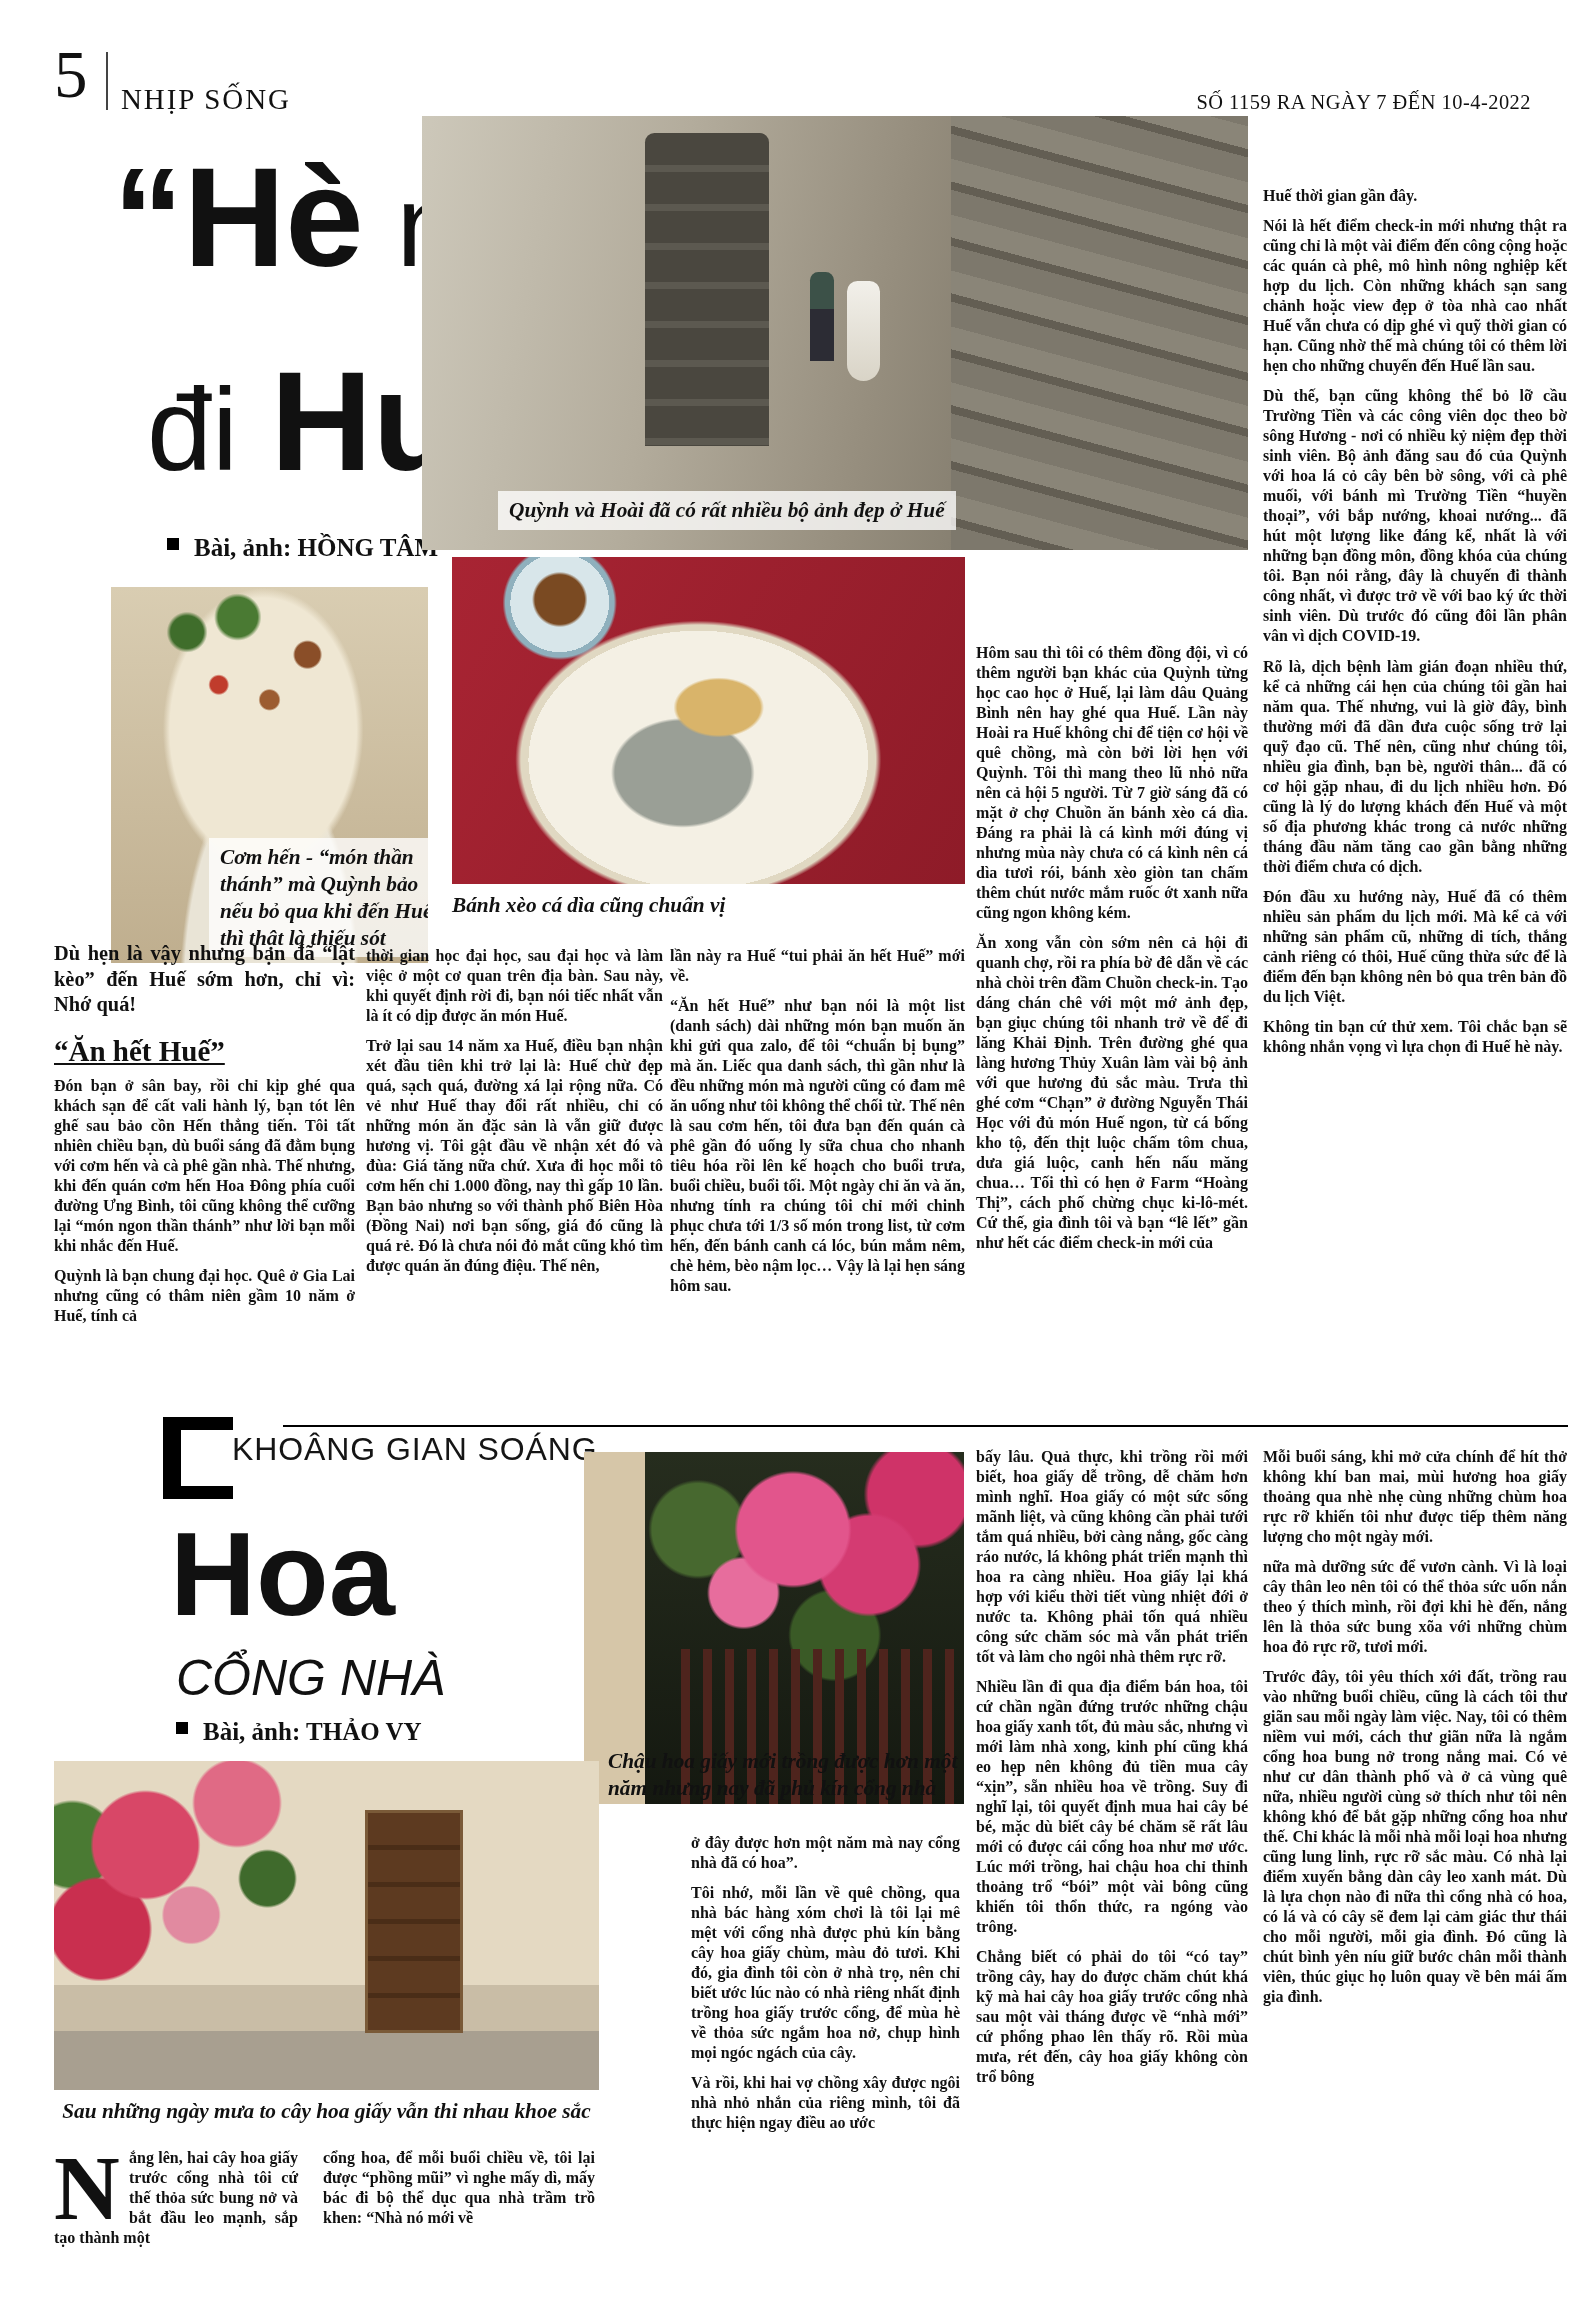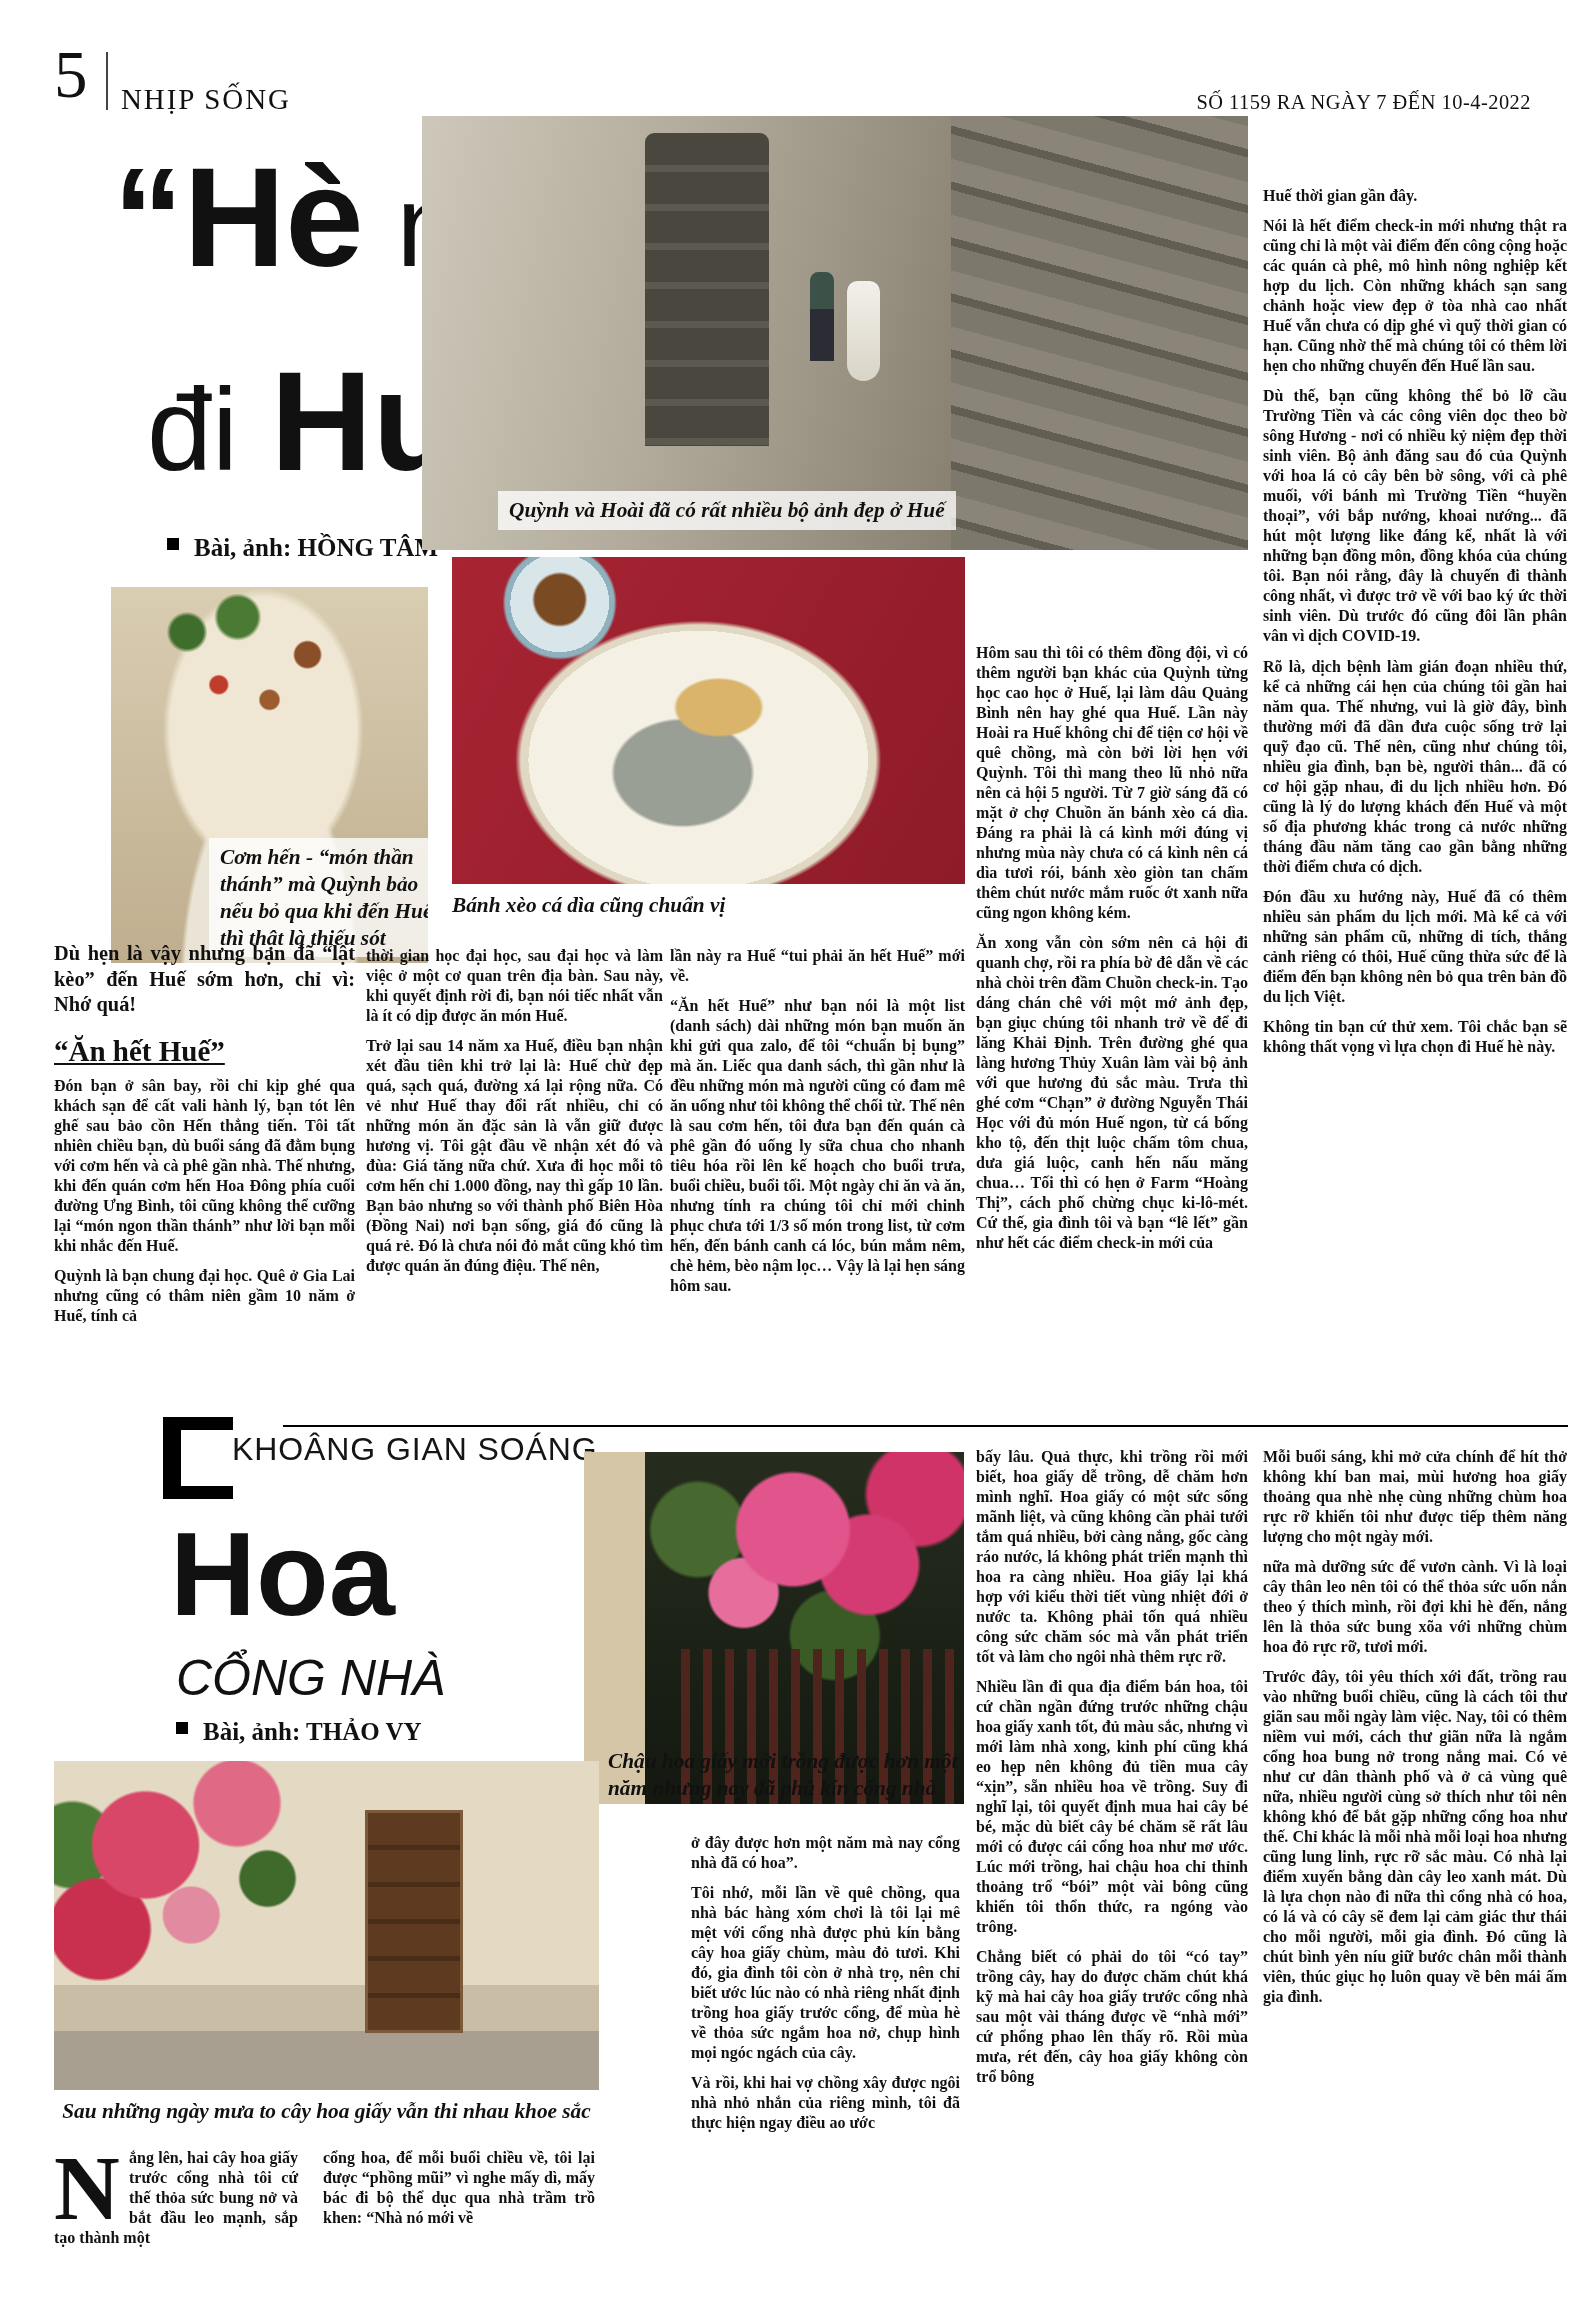--- a/index.html
+++ b/index.html
@@ -169,21 +169,21 @@
   <div class="abs textcol" id="a1-col4">
       <p>Hôm sau thì tôi có thêm đồng đội, vì có thêm người bạn khác của Quỳnh từng học cao học ở Huế, lại làm dâu Quảng Bình nên hay ghé qua Huế. Lần này Hoài ra Huế không chỉ để tiện cơ hội về quê chồng, mà còn bởi lời hẹn với Quỳnh. Tôi thì mang theo lũ nhỏ nữa nên cả hội 5 người. Từ 7 giờ sáng đã có mặt ở chợ Chuồn ăn bánh xèo cá dìa. Đáng ra phải là cá kình mới đúng vị nhưng mùa này chưa có cá kình nên cá dìa tươi rói, bánh xèo giòn tan chấm thêm chút nước mắm ruốc ớt xanh nữa cũng ngon không kém.</p>
       <p>Ăn xong vẫn còn sớm nên cả hội đi quanh chợ, rồi ra phía bờ đê dẫn về các nhà chòi trên đầm Chuồn check-in. Tạo dáng chán chê với một mớ ảnh đẹp, bạn giục chúng tôi nhanh trở về để đi lăng Khải Định. Trên đường ghé qua làng hương Thủy Xuân làm vài bộ ảnh với que hương đủ sắc màu. Trưa thì ghé cơm “Chạn” ở đường Nguyễn Thái Học với đủ món Huế ngon, từ cá bống kho tộ, đến thịt luộc chấm tôm chua, dưa giá luộc, canh hến nấu măng chua… Tối thì có hẹn ở Farm “Hoàng Thị”, cách phố chừng chục ki-lô-mét. Cứ thế, gia đình tôi và bạn “lê lết” gần như hết các điểm check-in mới của</p>
     </div>
   <div class="abs textcol" id="a1-col5">
       <p>Huế thời gian gần đây.</p>
       <p>Nói là hết điểm check-in mới nhưng thật ra cũng chỉ là một vài điểm đến công cộng hoặc các quán cà phê, mô hình nông nghiệp kết hợp du lịch. Còn những khách sạn sang chảnh hoặc view đẹp ở tòa nhà cao nhất Huế vẫn chưa có dịp ghé vì quỹ thời gian có hạn. Cũng nhờ thế mà chúng tôi có thêm lời hẹn cho những chuyến đến Huế lần sau.</p>
       <p>Dù thế, bạn cũng không thể bỏ lỡ cầu Trường Tiền và các công viên dọc theo bờ sông Hương - nơi có nhiều kỷ niệm đẹp thời sinh viên. Bộ ảnh đăng sau đó của Quỳnh với hoa lá cỏ cây bên bờ sông, với cà phê muối, với bánh mì Trường Tiền “huyền thoại”, với bắp nướng, khoai nướng... đã hút một lượng like đáng kể, nhất là với những bạn đồng môn, đồng khóa của chúng tôi. Bạn nói rằng, đây là chuyến đi thành công nhất, vì được trở về với bao ký ức thời sinh viên. Dù trước đó cũng đôi lần phân vân vì dịch COVID-19.</p>
       <p>Rõ là, dịch bệnh làm gián đoạn nhiều thứ, kể cả những cái hẹn của chúng tôi gần hai năm qua. Thế nhưng, vui là giờ đây, bình thường mới đã dần đưa cuộc sống trở lại quỹ đạo cũ. Thế nên, cũng như chúng tôi, nhiều gia đình, bạn bè, người thân... đã có cơ hội gặp nhau, đi du lịch nhiều hơn. Đó cũng là lý do lượng khách đến Huế và một số địa phương khác trong cả nước những tháng đầu năm tăng cao gần bằng những thời điểm chưa có dịch.</p>
       <p>Đón đầu xu hướng này, Huế đã có thêm nhiều sản phẩm du lịch mới. Mà kể cả với những sản phẩm cũ, những di tích, thắng cảnh riêng có thôi, Huế cũng thừa sức để là điểm đến bạn không nên bỏ qua trên bản đồ du lịch Việt.</p>
-      <p>Không tin bạn cứ thử xem. Tôi chắc bạn sẽ không thất vọng vì lựa chọn đi Huế hè này.</p>
+      <p>Không tin bạn cứ thử xem. Tôi chắc bạn sẽ không nhắn vọng vì lựa chọn đi Huế hè này.</p>
     </div>
 
   <div class="abs" id="divider-rule"></div>
   <div class="abs" id="a2-bracket"></div>
   <div class="abs sans" id="a2-section">KHOÂNG GIAN SOÁNG</div>
 
   <div class="abs sans" id="a2-hl-main">Hoa</div>
   <div class="abs sans" id="a2-hl-sub">CỔNG NHÀ</div>
   <div class="abs byline" id="a2-byline">
     <span class="bullet"></span><span>Bài, ảnh: THẢO VY</span>

